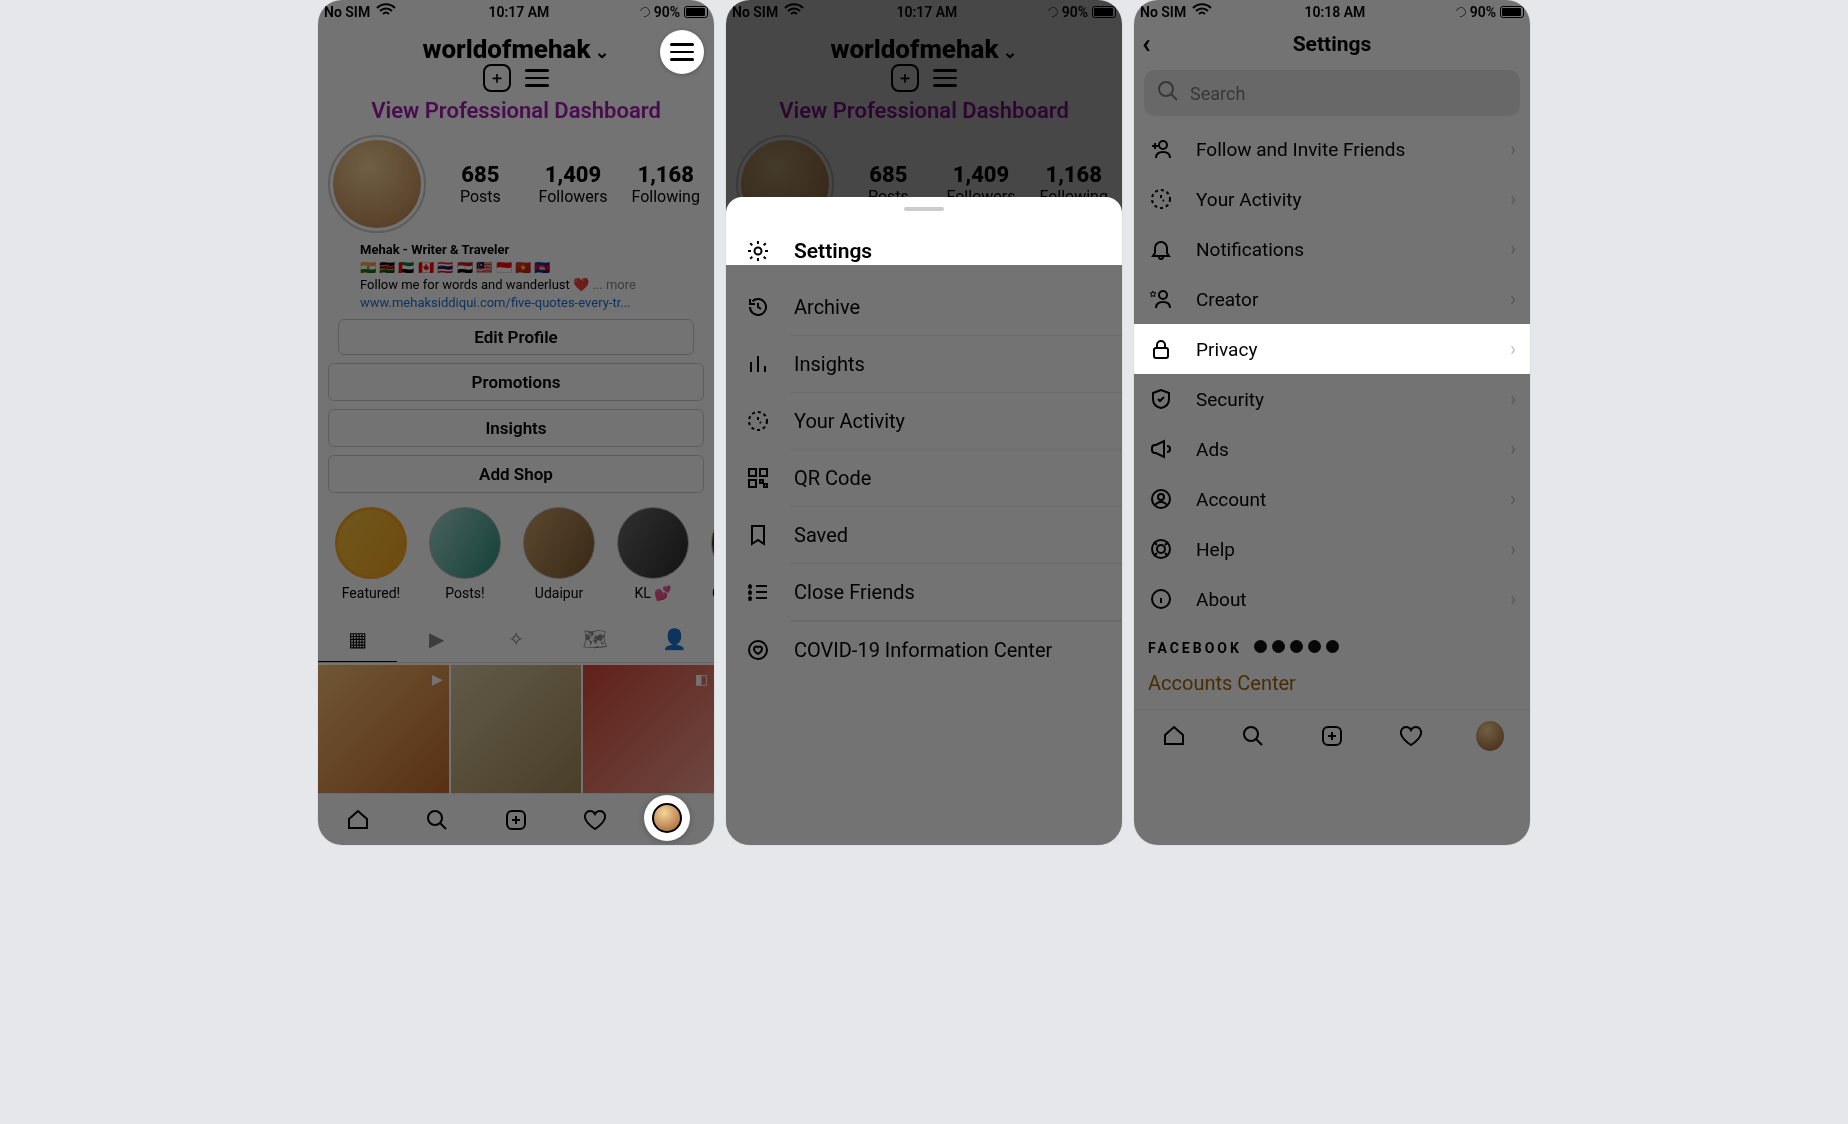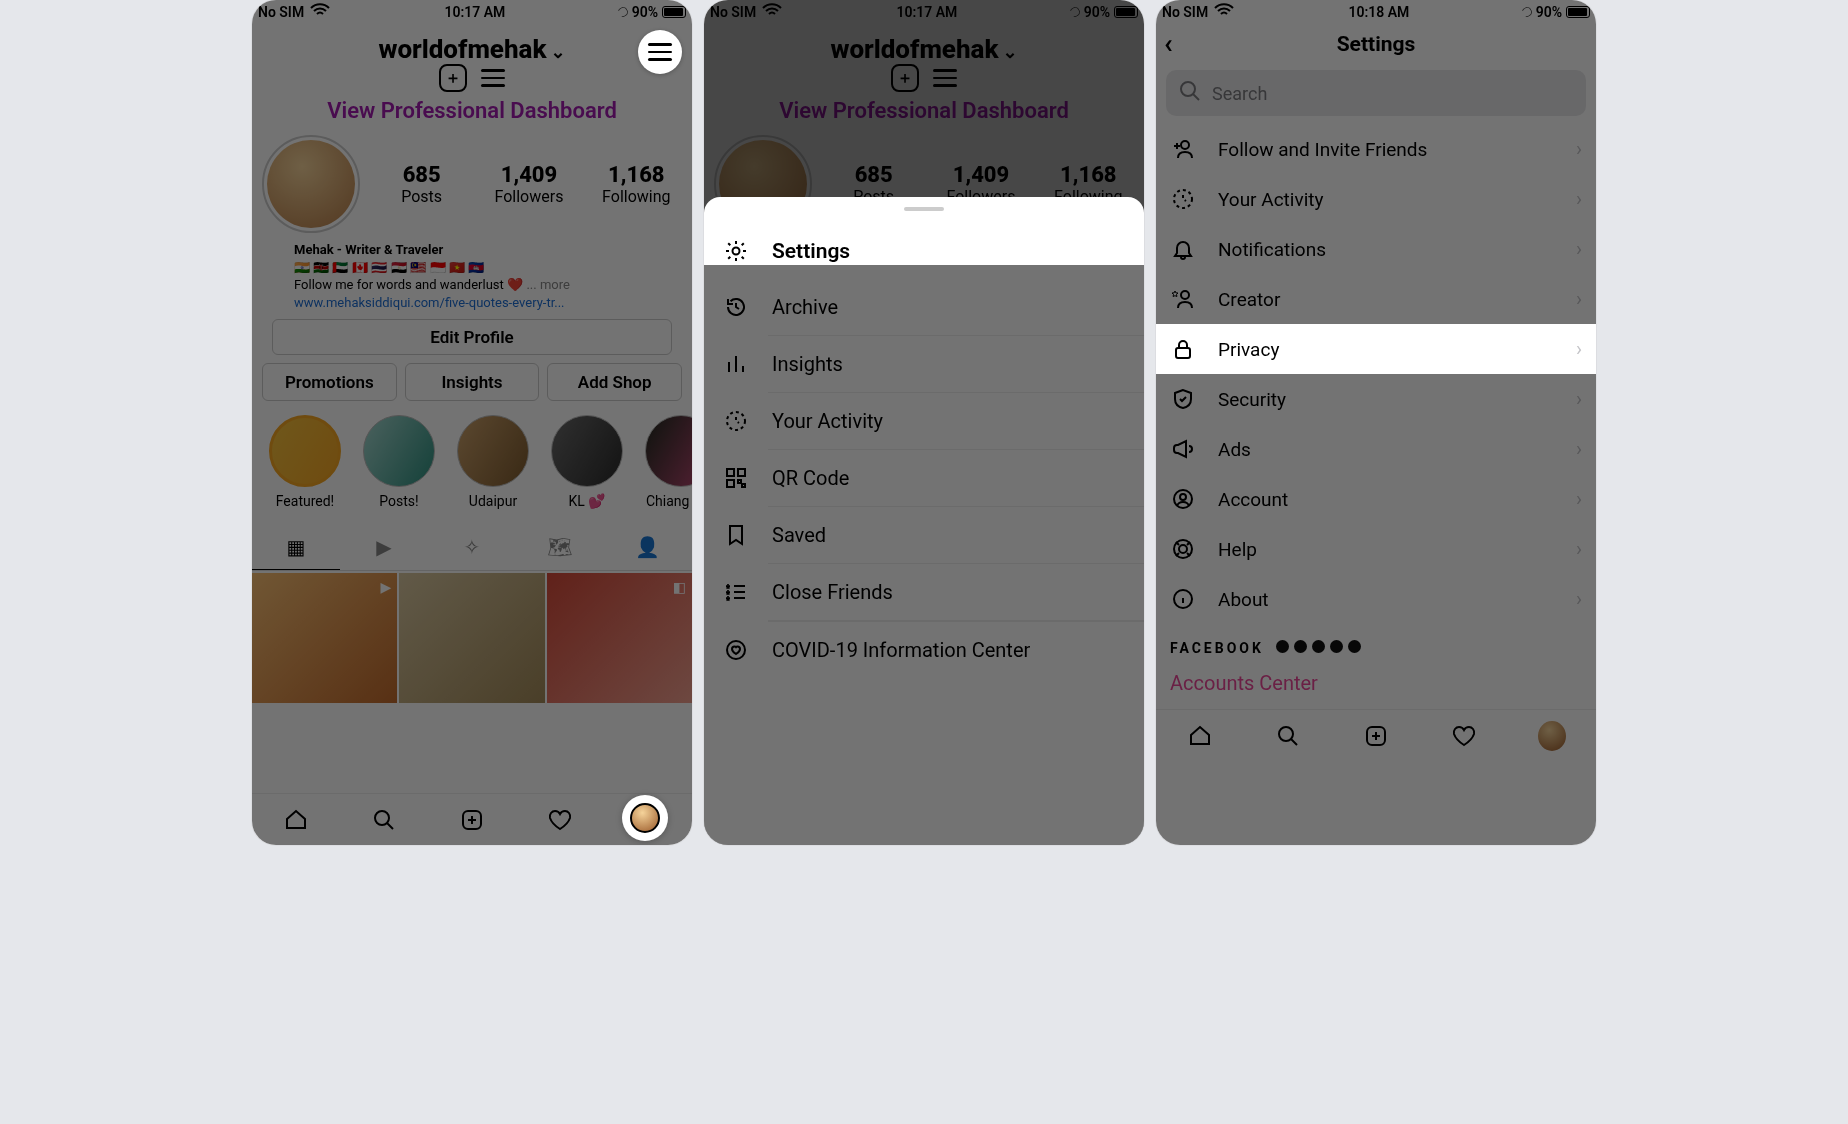--- a/index.html
+++ b/index.html
@@ -11,21 +11,21 @@
     align-items: flex-start;
     padding: 0;
     width: 1848px;
     height: 1124px;
   }
   .board {
     display: flex;
     gap: 12px;
   }
   .phone {
-    width: 440px;
+    width: 396px;
     height: 845px;
     background: #fff;
     border-radius: 24px;
     position: relative;
     overflow: hidden;
     box-shadow: 0 0 0 1px rgba(0,0,0,0.04);
   }
   
   .status-bar {
     height: 24px;
@@ -84,21 +84,21 @@
   .avatar { width: 88px; height:88px; border-radius:50%; background: radial-gradient(circle at 40% 30%, #f5d39a, #b87e4a); }
   .stat { text-align:center; flex:1; }
   .stat .num { font-size: 22px; font-weight: 800; }
   .stat .lbl { font-size: 16px; }
   .bio { padding: 0 10px; font-size: 13px; line-height: 1.35; margin-left: 32px; }
   .bio .name { font-weight: 700; }
   .bio .more { color:#888; }
   .bio .link { color:#1e6fd6; }
   .edit-btn, .action-row { border:1px solid #ccc; border-radius:6px; text-align:center; font-weight:600; }
   .edit-btn { margin: 8px 20px; padding: 7px 0; font-size:17px; }
-  .action-row-wrap { display:flex; gap:8px; padding: 0 10px; }
+  .action-row-wrap { display:flex; gap:8px; padding: 0 10px; flex-direction: column; }
   .action-row { flex:1; padding:8px 0; font-size: 17px; }
   .highlights { display:flex; padding: 14px 6px 6px; gap: 0; overflow:hidden; }
   .highlight { flex:0 0 94px; text-align:center; }
   .highlight .thumb { width: 72px; height:72px; border-radius:50%; margin:0 auto 6px; background:#aac; border:1px solid #bbb; }
   .highlight.featured .thumb { border:3px solid #f5a623; }
   .highlight .cap { font-size:14px; }
   .tabs { display:flex; border-bottom:1px solid #ddd; margin-top:10px; }
   .tabs .tab { flex:1; text-align:center; padding:10px 0; color:#888; font-size:20px; }
   .tabs .tab.active { color:#000; border-bottom:1.5px solid #000; }
   .grid-row { display:flex; gap:2px; padding-top:2px; }
@@ -145,21 +145,21 @@
   .settings-list { }
   .settings-row {
     display:flex; align-items:center; gap:22px; padding: 13px 14px; font-size:19px;
     position:relative;
   }
   .settings-row .ic { width:26px; display:flex; justify-content:center; font-size:20px; }
   .settings-row .chev { position:absolute; right:14px; color:#c4c4c8; font-size:20px; }
   .settings-row.highlighted { background:#fff; z-index:30; }
   .fb-block { padding: 14px 14px; }
   .fb-block .fb-label { font-weight:700; letter-spacing:3px; font-size:14px; display:inline-block; margin-right:8px;}
-  .fb-block .acc-link { color:#ec4899; font-size:20px; display:block; margin-top:14px;}
+  .fb-block .acc-link { color:#a16207; font-size:20px; display:block; margin-top:14px;}
   .mini-icons { display:inline-flex; gap:5px; align-items:center; }
   .mini-icons span{ width:13px; height:13px; border-radius:50%; background:#111;}
   
   .phone.settings .dimmer{ z-index:20; }
   .phone.settings .settings-row:not(.highlighted),
   .phone.settings .fb-block,
   .phone.settings .search-bar,
   .phone.settings .settings-top,
   .phone.settings .bottom-nav,
   .phone.settings .status-bar

